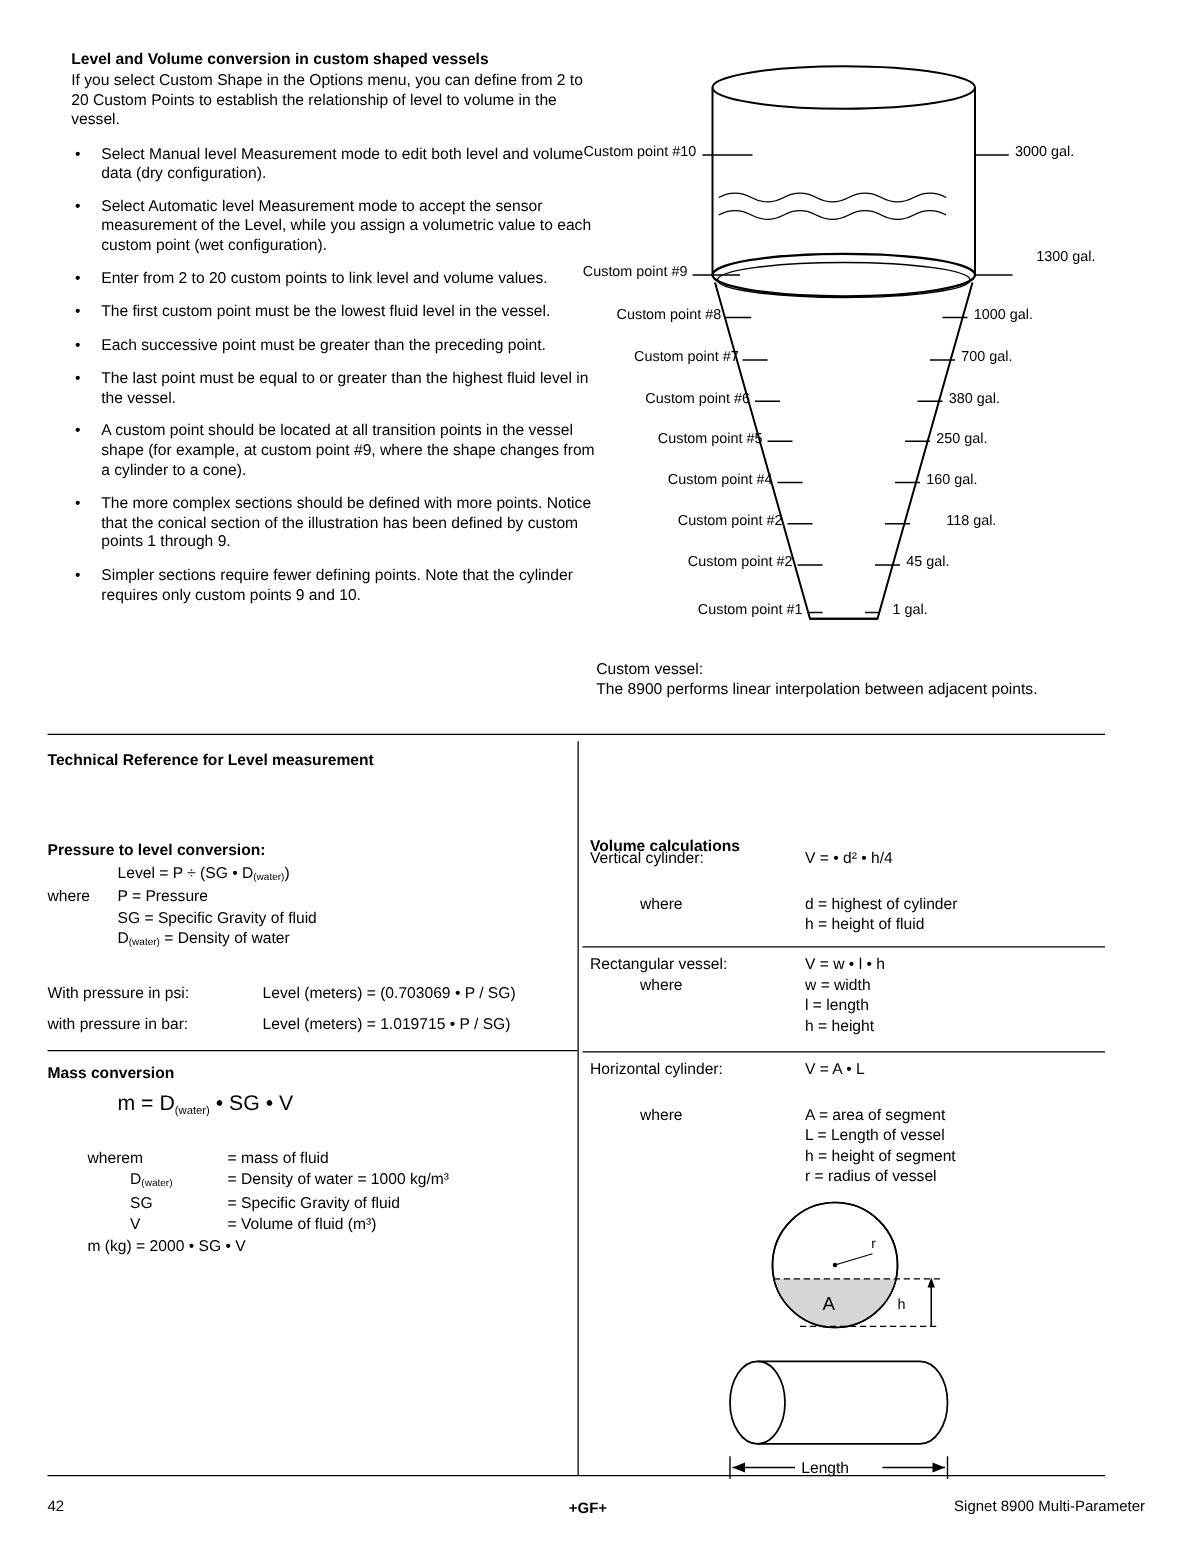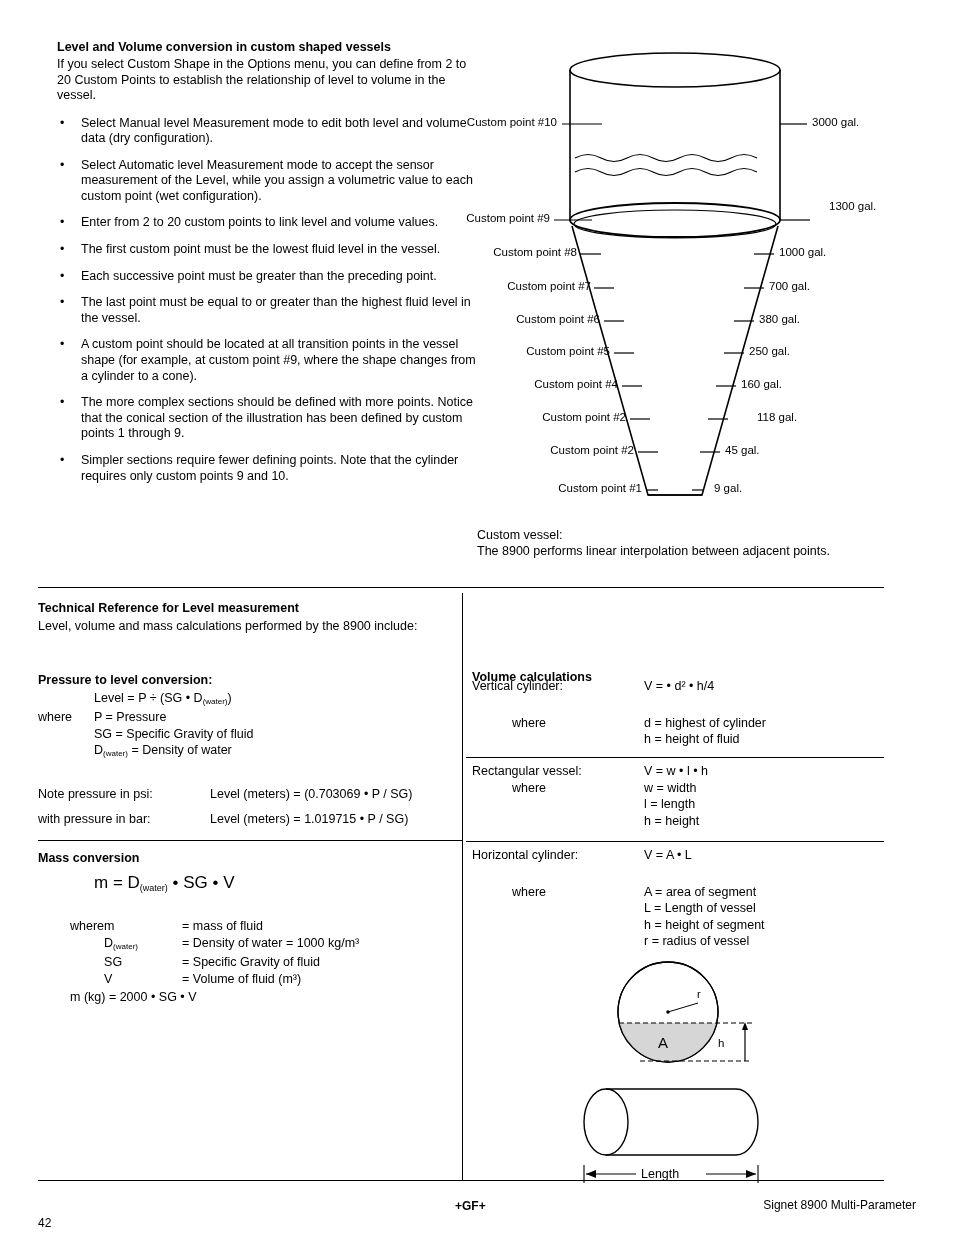--- a/index.html
+++ b/index.html
@@ -108,21 +108,20 @@
     left: 472px;
     width: 430px;
     font-size: 12.5px;
     line-height: 15.6px;
   }
 
   
   .footer-page {
     position: absolute; left: 38px; top: 1198px;
     font-size: 12px;
-    margin-top: 18px;
   }
   .footer-logo {
     position: absolute; left: 455px; top: 1199px;
     font-size: 12px; font-weight: bold;
   }
   .footer-right {
     position: absolute; right: 38px; top: 1198px;
     font-size: 12px;
   }
 </style>
@@ -200,38 +199,37 @@
 
     <div class="dlabel right" style="left:350px; top:86px;">3000 gal.</div>
     <div class="dlabel right" style="left:353px; top:170px;margin-left:14px;">1300 gal.</div>
     <div class="dlabel right" style="left:317px; top:216px;">1000 gal.</div>
     <div class="dlabel right" style="left:307px; top:250px;">700 gal.</div>
     <div class="dlabel right" style="left:297px; top:283px;">380 gal.</div>
     <div class="dlabel right" style="left:287px; top:315px;">250 gal.</div>
     <div class="dlabel right" style="left:279px; top:348px;">160 gal.</div>
     <div class="dlabel right" style="left:271px; top:381px;margin-left:24px;">118 gal.</div>
     <div class="dlabel right" style="left:263px; top:414px;">45 gal.</div>
-    <div class="dlabel right" style="left:252px; top:452px;">9 gal.</div>
+    <div class="dlabel right" style="left:252px; top:452px;">1 gal.</div>
   </div>
 
   <div class="custom-vessel-note">
     <div>Custom vessel:</div>
     <div>The 8900 performs linear interpolation between adjacent points.</div>
   </div>
 
   <div class="hrule" style="left:38px; top:587px; width:846px;"></div>
   <div class="vrule" style="left:462px; top:593px; height:587px;"></div>
   <div class="hrule" style="left:38px; top:840px; width:424px;"></div>
   <div class="hrule" style="left:466px; top:757px; width:418px;"></div>
   <div class="hrule" style="left:466px; top:841px; width:418px;"></div>
   <div class="hrule" style="left:38px; top:1180px; width:846px;"></div>
 
   <div class="bl" style="top:601px;">
     <div class="b-title">Technical Reference for Level measurement</div>
-    <div style="margin-top:2px;">Level, volume and mass calculations performed by the 8900 include:</div>
   </div>
 
   <div class="bl" style="top:673px;">
     <div class="b-title">Pressure to level conversion:</div>
     <div class="mono-ind" style="margin-top:2px;">
       <span>Level = P ÷ (SG • D</span><sub class="sm">(water)</sub><span>)</span>
     </div>
     <table class="kv" style="margin-top:1px;">
       <tbody>
           <tr>
@@ -247,21 +245,21 @@
         <td><span>D</span><sub class="sm">(water)</sub><span>  =  Density of water</span></td>
       </tr>
     </tbody>
       </table>
   </div>
 
   <div class="bl" style="top:787px;">
     <table class="kv">
       <tbody>
           <tr>
-        <td style="width:172px;">Note pressure in psi:</td>
+        <td style="width:172px;">With pressure in psi:</td>
         <td>Level (meters) = (0.703069 • P / SG)</td>
       </tr>
       <tr>
         <td style="padding-top:8px;">with pressure in bar:</td>
         <td style="padding-top:8px;">Level (meters) = 1.019715 • P / SG)</td>
       </tr>
     </tbody>
       </table>
   </div>
 

